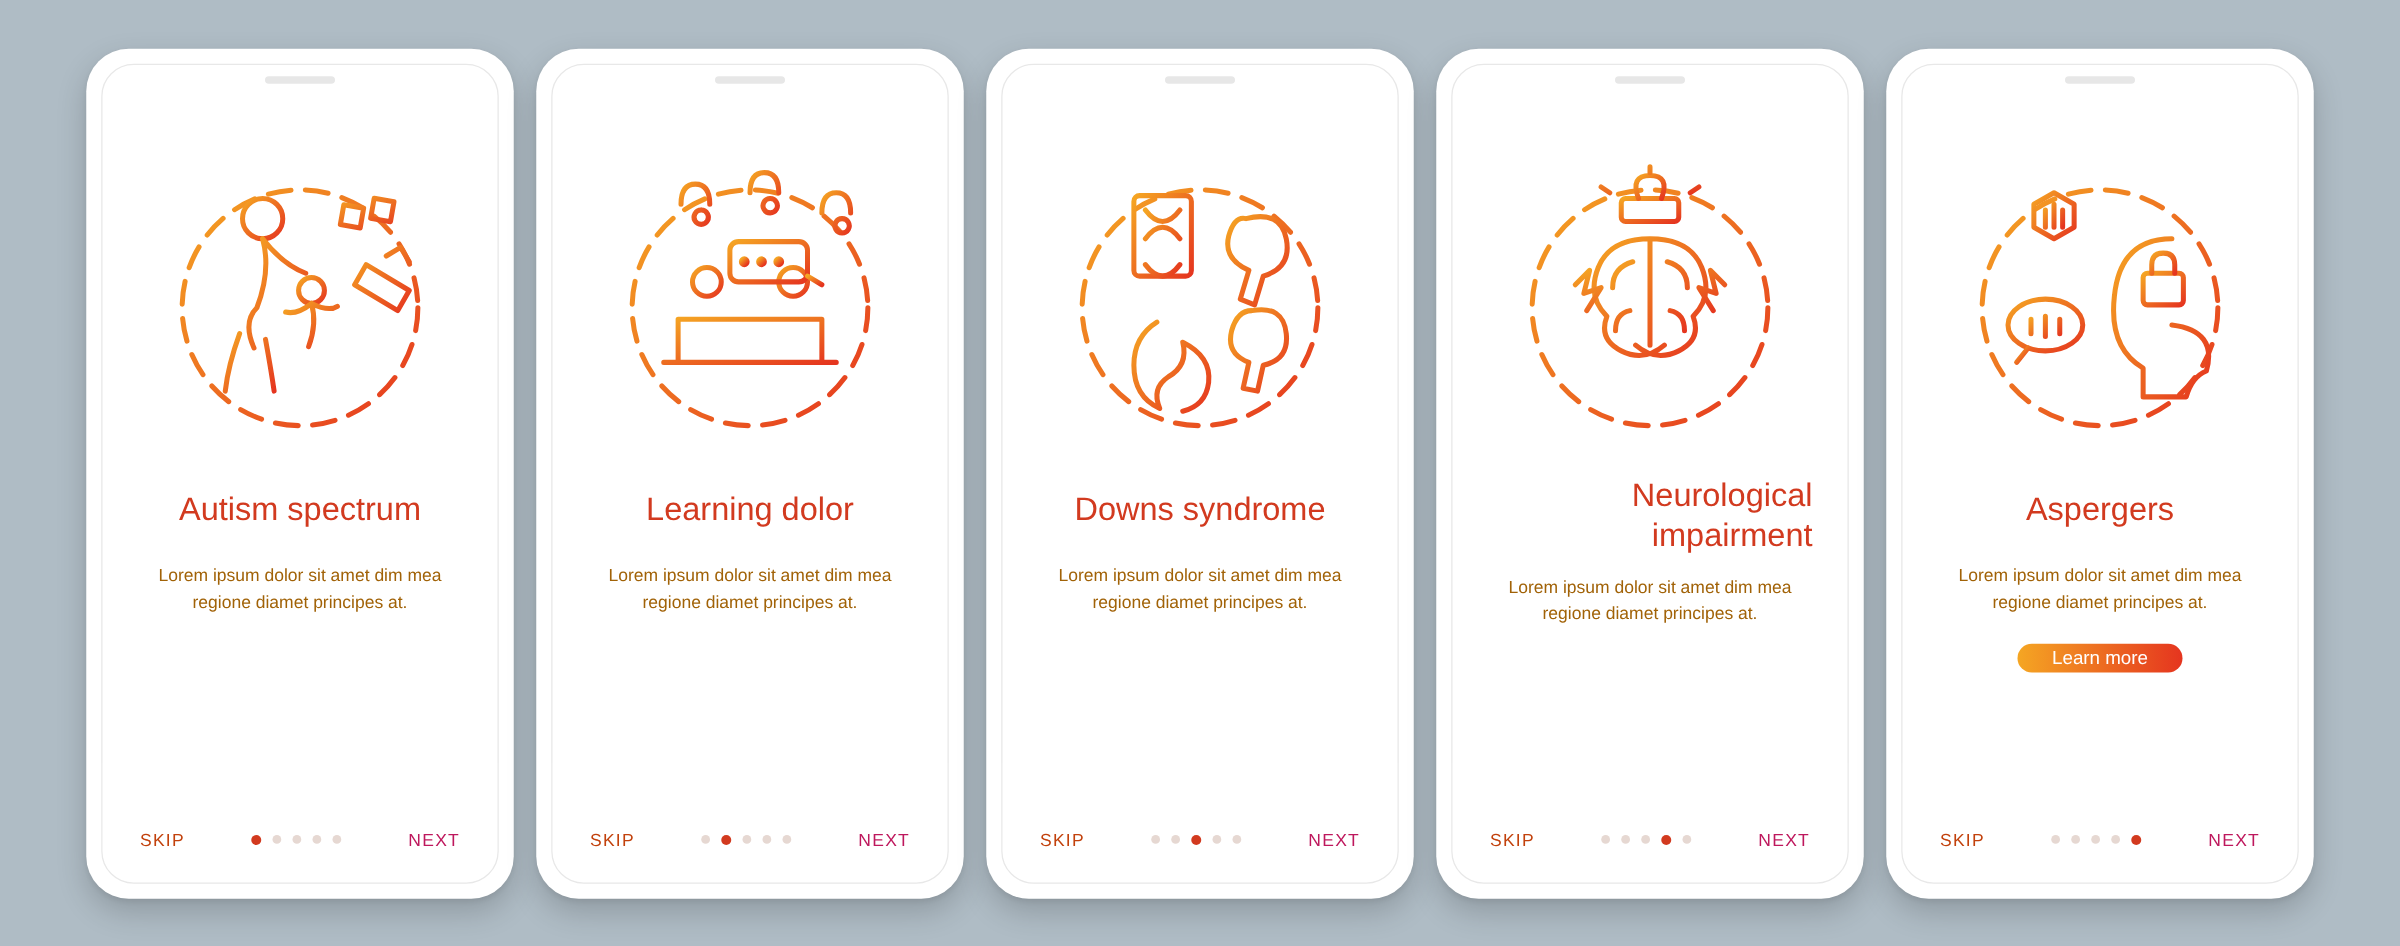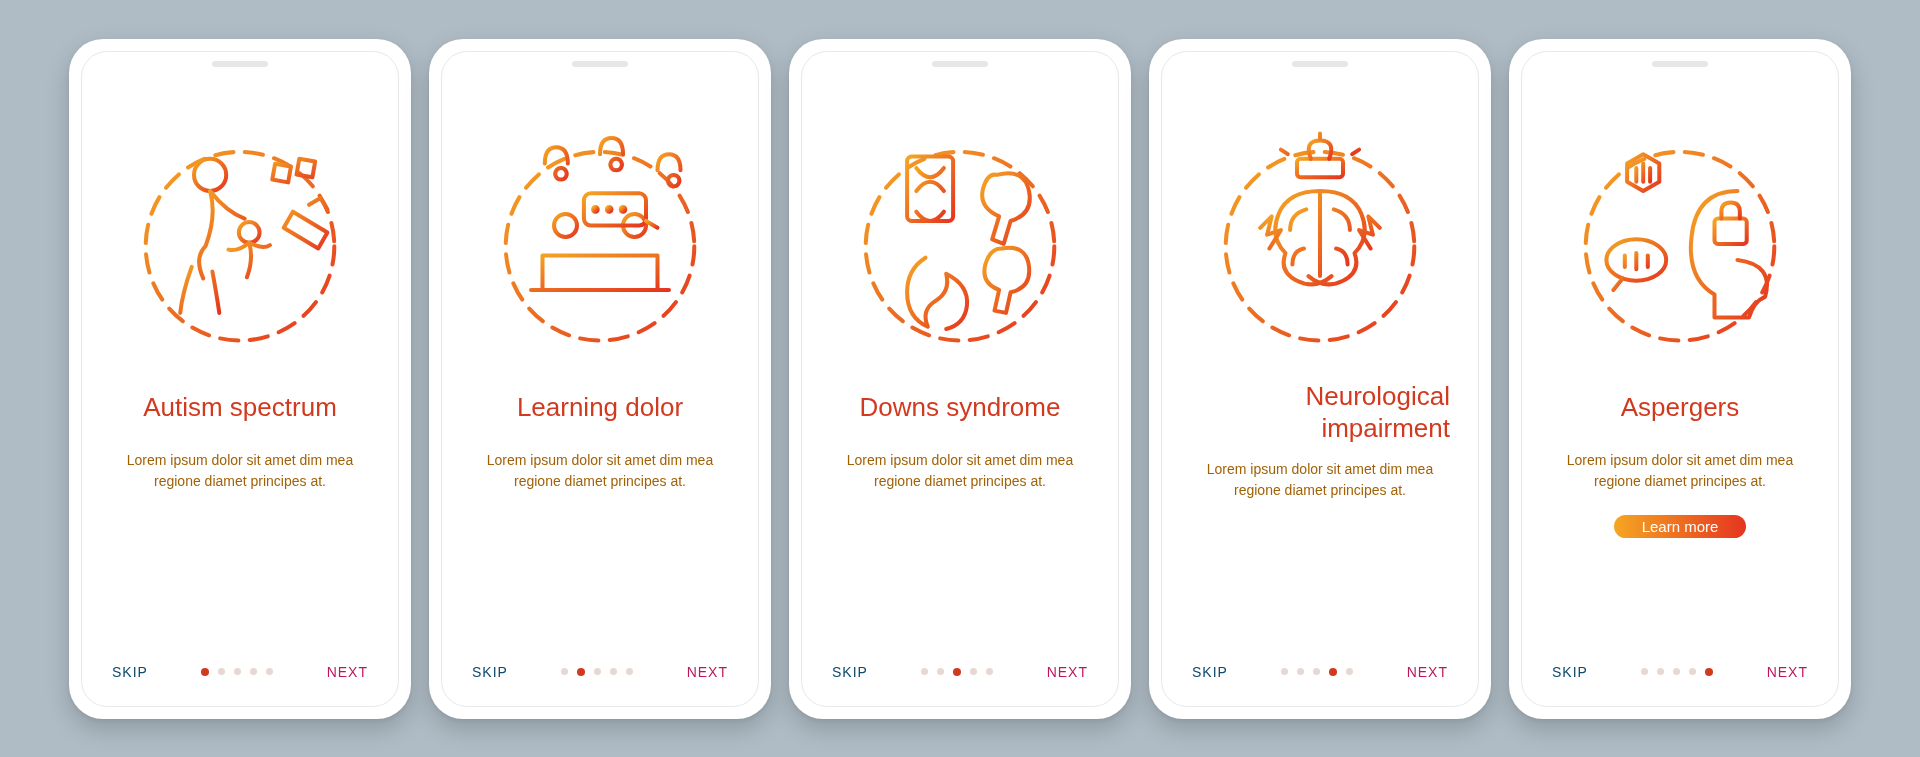--- a/index.html
+++ b/index.html
@@ -81,21 +81,21 @@
     display: flex;
     align-items: center;
     justify-content: space-between;
     padding: 0 2px 4px;
   }
   .skip, .next {
     font-size: 14px;
     letter-spacing: 1px;
     cursor: pointer;
   }
-  .skip { color: #0c4a6e; }
+  .skip { color: #c2410c; }
   .next { color: #be185d; font-weight: 500; }
   .dots { display: flex; gap: 9px; }
   .dot {
     width: 7px; height: 7px; border-radius: 50%;
     background: #e6d8d2;
   }
   .dot.active { background: #d23a1f; width: 8px; height: 8px; }
 </style>
 </head>
 <body>

